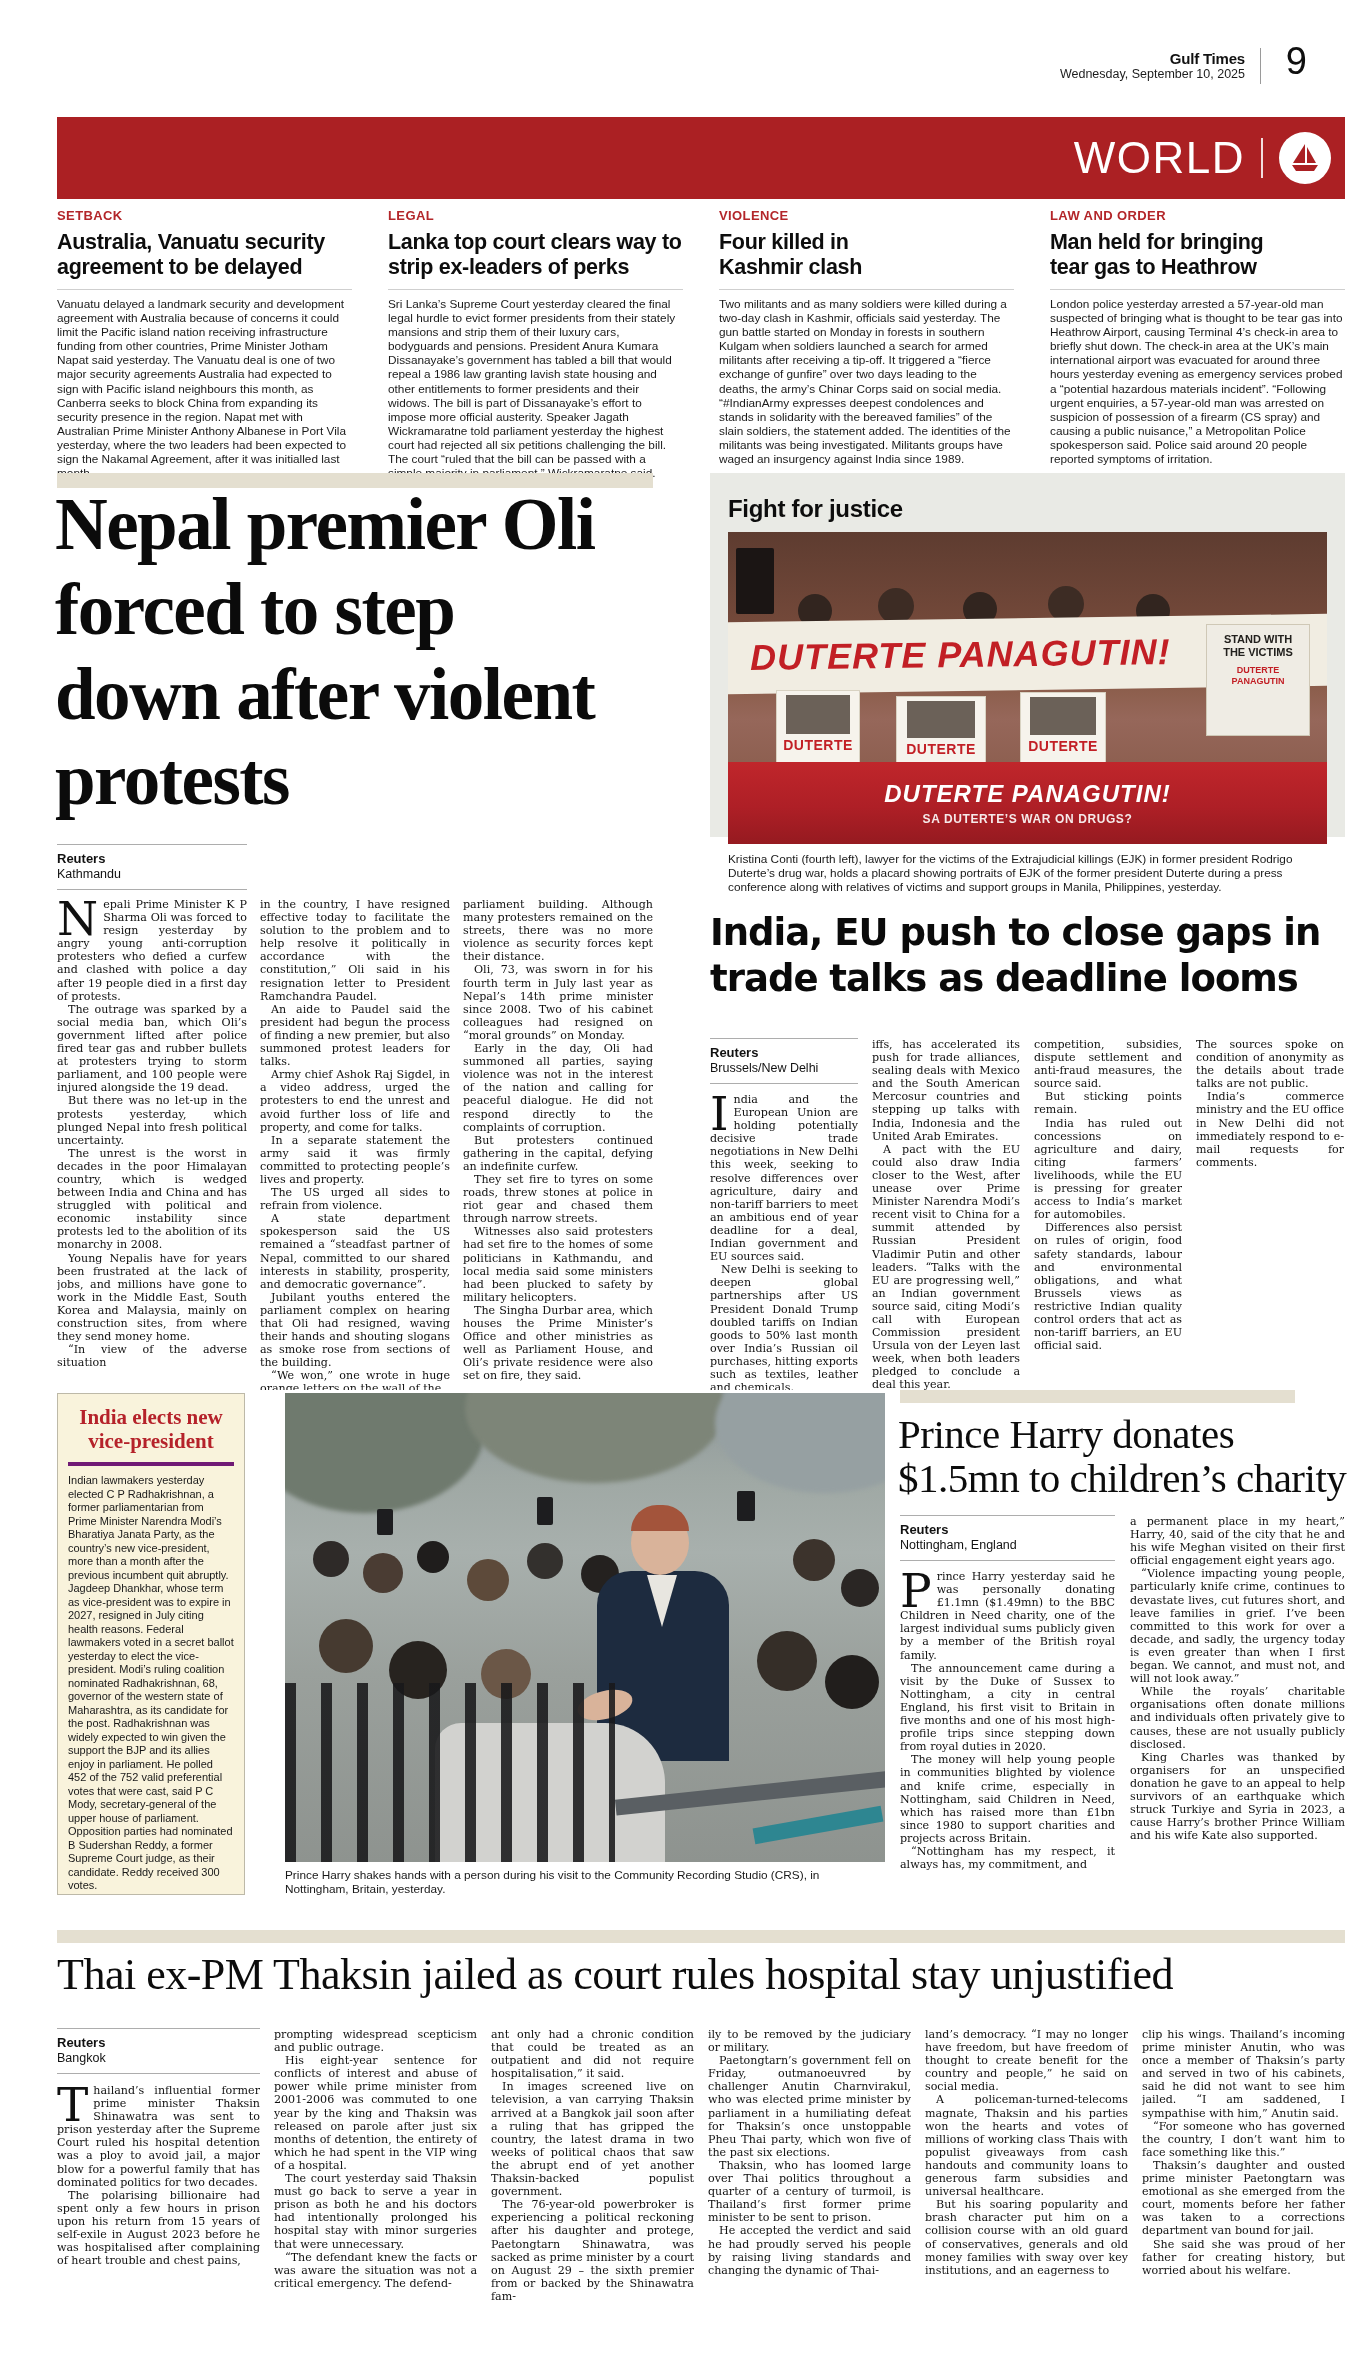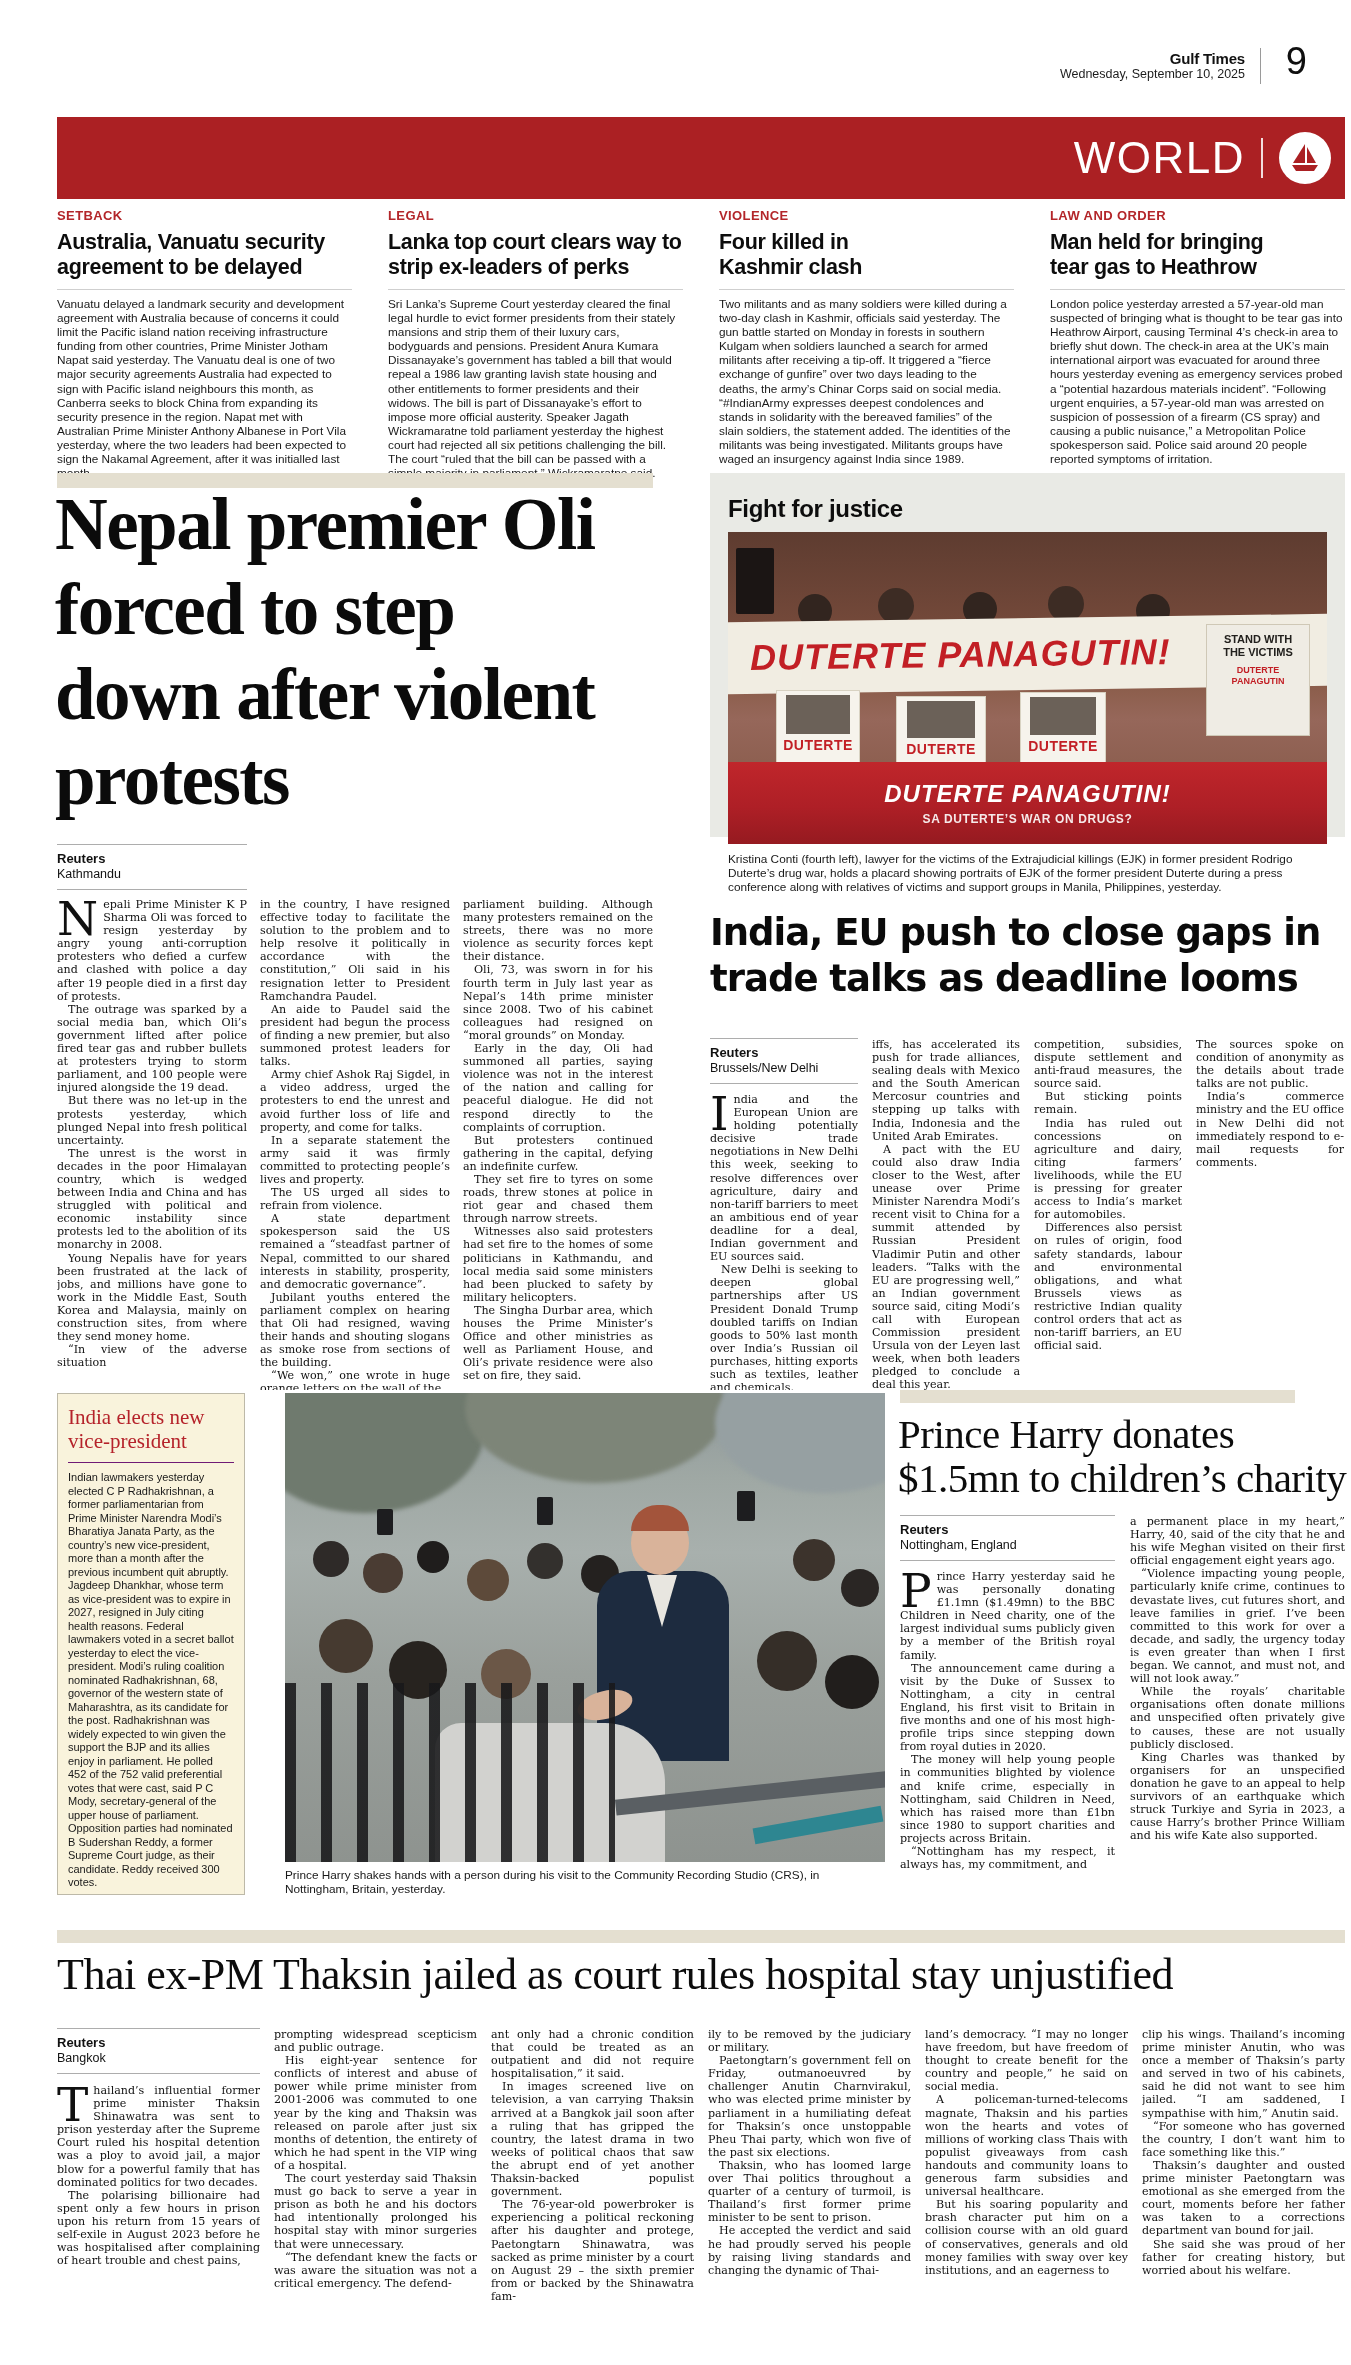--- a/index.html
+++ b/index.html
@@ -80,22 +80,22 @@
   
   .indiaeu-hl{position:absolute;left:710px;top:910px;width:640px;font-family:"DejaVu Sans",sans-serif;
               font-weight:bold;font-size:37px;line-height:46px;letter-spacing:-1px;color:#0a0a0a;}
   .indiaeu-body{position:absolute;left:710px;top:1038px;width:635px;height:352px;display:flex;gap:14px;}
   .indiaeu-body .col{width:148px;}
   .indiaeu-body .byline{margin-bottom:9px;}
 
   
   .vpbox{position:absolute;left:57px;top:1393px;width:188px;height:502px;background:#f9f3dc;
          border:1px solid #bdb9a8;box-sizing:border-box;padding:11px 10px;overflow:hidden;}
-  .vpbox .vtitle{font-family:"Liberation Serif",serif;font-weight:400;color:#b5222a;font-size:21px;
-                 line-height:24px;padding-bottom:9px;border-bottom:1px solid #701a75;}
+  .vpbox .vtitle{font-family:"Liberation Serif",serif;font-weight:700;color:#b5222a;font-size:21px;
+                 line-height:24px;text-align:center;padding-bottom:9px;border-bottom:4px solid #701a75;}
   .vpbox .vbody{font-size:11px;line-height:13.5px;color:#191919;margin-top:8px;}
 
   
   .hphoto{position:absolute;left:285px;top:1393px;width:600px;height:469px;overflow:hidden;
           background:linear-gradient(180deg,#8f999b 0%,#9fa8a4 18%,#a8b0ad 34%,#9aa09c 60%,#8e938f 100%);}
   .hp-tree{position:absolute;border-radius:50%;filter:blur(2px);}
   .hp-head{position:absolute;border-radius:50%;}
   .hp-phone{position:absolute;background:#1d1d1f;border-radius:2px;}
   .hp-harry-torso{position:absolute;left:312px;top:178px;width:132px;height:190px;background:#1d2b3f;
                   border-radius:34px 34px 0 0;}
@@ -326,21 +326,21 @@
       <div class="serifbody dropcap">
           <p>Prince Harry yesterday said he was personally donating £1.1mn ($1.49mn) to the BBC Children in Need charity, one of the largest individual sums publicly given by a member of the British royal family.</p>
           <p>The announcement came during a visit by the Duke of Sussex to Nottingham, a city in central England, his first visit to Britain in five months and one of his most high-profile trips since stepping down from royal duties in 2020.</p>
           <p>The money will help young people in communities blighted by violence and knife crime, especially in Nottingham, said Children in Need, which has raised more than £1bn since 1980 to support charities and projects across Britain.</p>
           <p>“Nottingham has my respect, it always has, my commitment, and</p>
         </div>
     </div>
     <div class="col serifbody">
         <p>a permanent place in my heart,” Harry, 40, said of the city that he and his wife Meghan visited on their first official engagement eight years ago.</p>
         <p>“Violence impacting young people, particularly knife crime, continues to devastate lives, cut futures short, and leave families in grief. I’ve been committed to this work for over a decade, and sadly, the urgency today is even greater than when I first began. We cannot, and must not, and will not look away.”</p>
-        <p>While the royals’ charitable organisations often donate millions and unspecified often privately give to causes, these are not usually publicly disclosed.</p>
+        <p>While the royals’ charitable organisations often donate millions and individuals often privately give to causes, these are not usually publicly disclosed.</p>
         <p>King Charles was thanked by organisers for an unspecified donation he gave to an appeal to help survivors of an earthquake which struck Turkiye and Syria in 2023, a cause Harry’s brother Prince William and his wife Kate also supported.</p>
       </div>
   </div>
 
   <div class="thai-band beige"></div>
   <h2 class="thai-hl" style="margin:0;">Thai ex-PM Thaksin jailed as court rules hospital stay unjustified</h2>
   <div class="thai-body">
     <div class="col">
       <div class="byline">
         <div class="src">Reuters</div>

